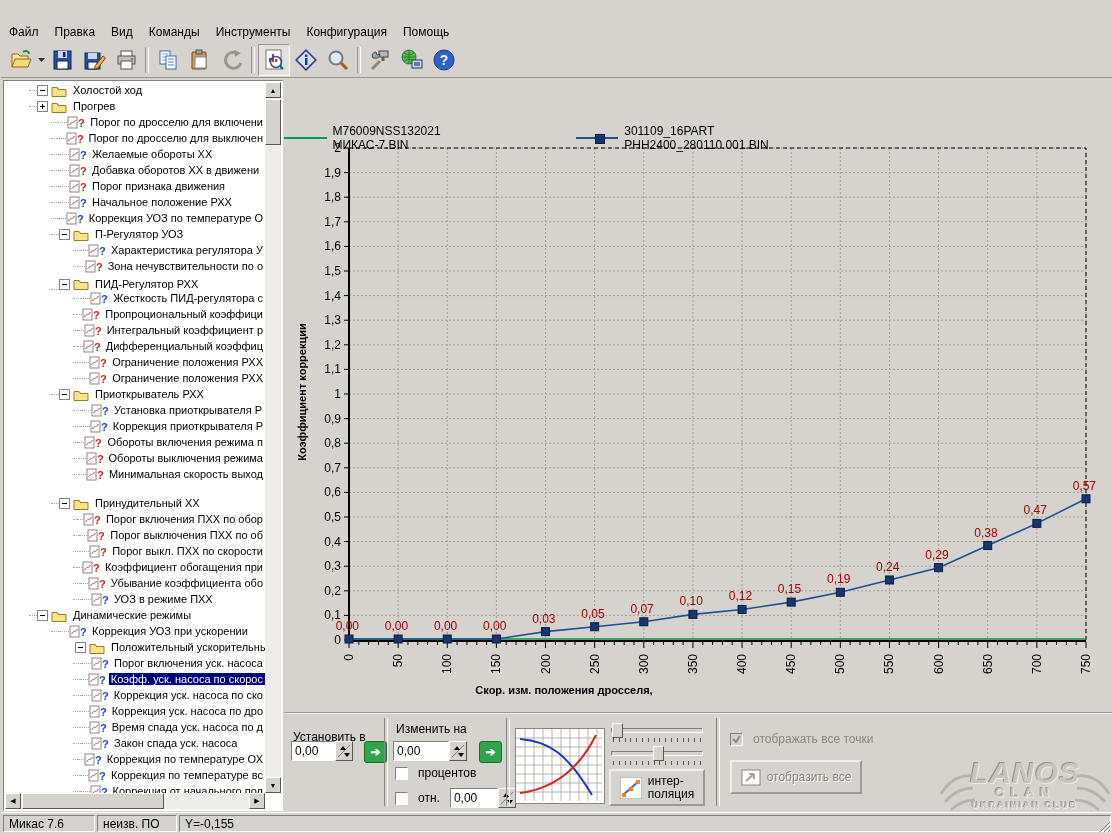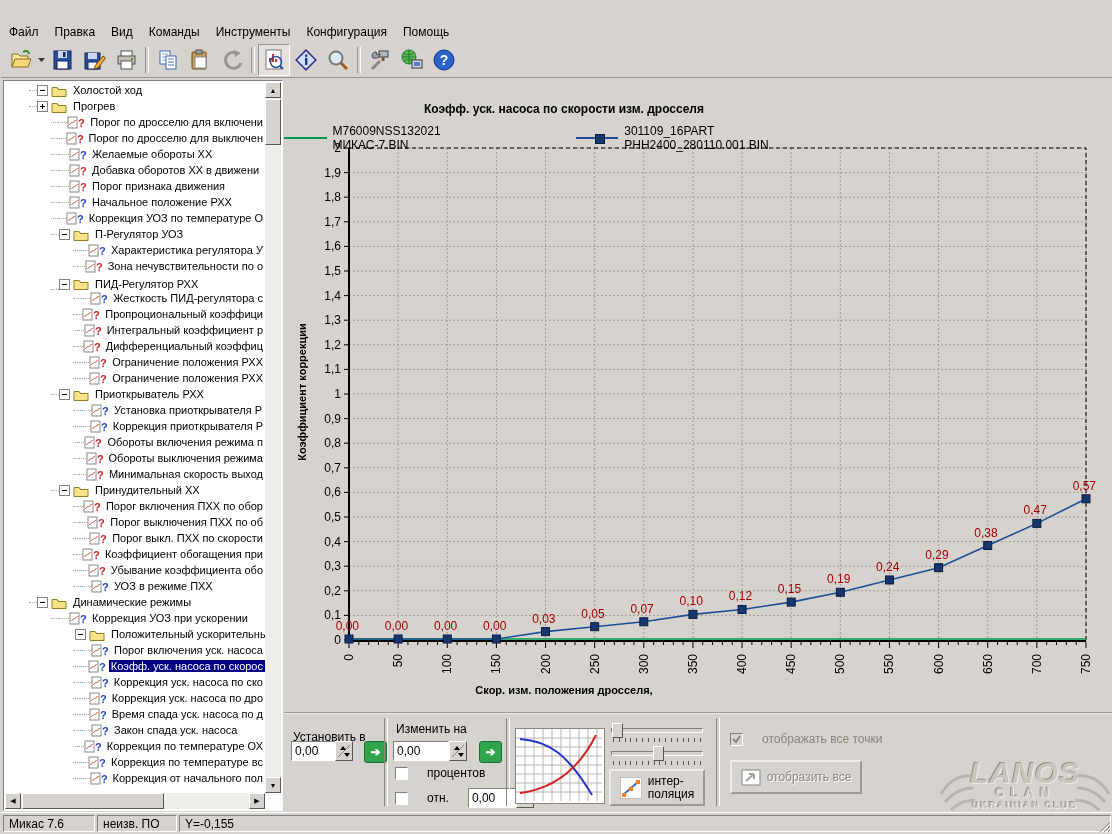--- a/index.html
+++ b/index.html
@@ -64,21 +64,21 @@
     border-top:2px groove #efede9;box-sizing:border-box;}
   .ctl-label{position:absolute;font-size:12px;}
   .groove-v{position:absolute;width:2px;border-left:1px solid #8a867f;border-right:1px solid #fff;}
   .spin-edit{position:absolute;display:flex;height:20px;}
   .spin-text{background:#fff;border:1px solid;border-color:#808080 #fff #fff #808080;width:44px;
     font-size:12px;padding:2px 3px;box-sizing:border-box;}
   .spin-btn{width:18px;height:20px;background:#d6d3ce;border:1px solid;border-color:#fff #5a5650 #5a5650 #fff;
     box-sizing:border-box;display:flex;align-items:center;justify-content:center;}
   .garrow{position:absolute;width:21px;height:20px;background:#2fa44a;border:1px solid #1a6e2e;border-radius:3px;
     color:#fff;font-weight:bold;display:flex;align-items:center;justify-content:center;font-size:12px;}
-  .cbrow{position:absolute;display:flex;align-items:center;gap:19px;font-size:12px;}
+  .cbrow{position:absolute;display:flex;align-items:center;gap:10px;font-size:12px;}
   .cb{width:13px;height:13px;background:#fff;border:1px solid;border-color:#808080 #fff #fff #808080;
     box-sizing:border-box;display:flex;align-items:center;justify-content:center;}
   .cb.disabled{background:#d6d3ce;}
   .curvebox{position:absolute;background:#fff;border:1px solid #8a867f;}
   .slider{position:absolute;width:92px;height:20px;}
   .sl-track{position:absolute;left:0;right:0;top:6px;height:3px;border:1px solid;border-color:#808080 #fff #fff #808080;}
   .sl-thumb{position:absolute;top:1px;width:9px;height:13px;background:#d6d3ce;border:1px solid;
     border-color:#fff #5a5650 #5a5650 #fff;}
   .sl-ticks{position:absolute;left:2px;right:2px;top:16px;height:4px;display:flex;justify-content:space-between;}
   .sl-ticks i{width:1px;height:4px;background:#5a5650;}
@@ -523,21 +523,21 @@
           <span class="guide" style="width: 10px;"></span>
           <span class="ticon">
             <svg width="17" height="14">
               <rect x="1" y="2" width="9" height="11" fill="#fff" stroke="#888"></rect>
               <path d="M2.5 10c2-4 4-1 6-5" stroke="#c43" fill="none"></path>
               <text x="11" y="12" font-size="11" font-weight="bold" fill="#cc2222">?</text>
             </svg>
           </span>
           <span class="tlabel">Минимальная скорость выход</span>
         </div>
-        <div class="trow" style="padding-left: 46px;">
+        <div class="trow" style="padding-left: 46px; margin-top: 13px;">
           <span class="guide" style="width: 8px;"></span>
           <span class="expander">
             <i></i>
           </span>
           <span class="ticon">
             <svg width="16" height="13">
               <path d="M1 3.5h5l1.5 2H15v7H1z" fill="#f7e48a" stroke="#9a7d20"></path>
               <path d="M1 3.5h5l1.5 2H15" fill="none" stroke="#9a7d20"></path>
             </svg>
           </span>
@@ -976,21 +976,20 @@
         <text x="615.4666666666666" y="492.96" text-anchor="end" font-size="12" fill="#a40000">0,24</text>
         <rect x="650.6" y="485.66" width="8" height="8" fill="#16366e" stroke="#0a1c42"></rect>
         <text x="664.6" y="480.66" text-anchor="end" font-size="12" fill="#a40000">0,29</text>
         <rect x="699.7333333333333" y="463.52" width="8" height="8" fill="#16366e" stroke="#0a1c42"></rect>
         <text x="713.7333333333333" y="458.52" text-anchor="end" font-size="12" fill="#a40000">0,38</text>
         <rect x="748.8666666666667" y="441.38" width="8" height="8" fill="#16366e" stroke="#0a1c42"></rect>
         <text x="762.8666666666667" y="436.38" text-anchor="end" font-size="12" fill="#a40000">0,47</text>
         <rect x="798" y="416.78" width="8" height="8" fill="#16366e" stroke="#0a1c42"></rect>
         <text x="812" y="411.78" text-anchor="end" font-size="12" fill="#a40000">0,57</text>
       </svg>
-    <div id="chart-title">Коэфф. уск. насоса по скорости изм. дросселя</div>
     <div id="legend">
       <div class="leg-item">
         <span class="leg-line" style="background:#009a4e;"></span>
         <span>M76009NSS132021 МИКАС-7.BIN</span>
       </div>
       <div class="leg-item">
         <span class="leg-line" style="background:#1f4e96;">
             <span class="leg-sq"></span>
           </span>
         <span>301109_16PART РНН2400_280110.001.BIN</span>

